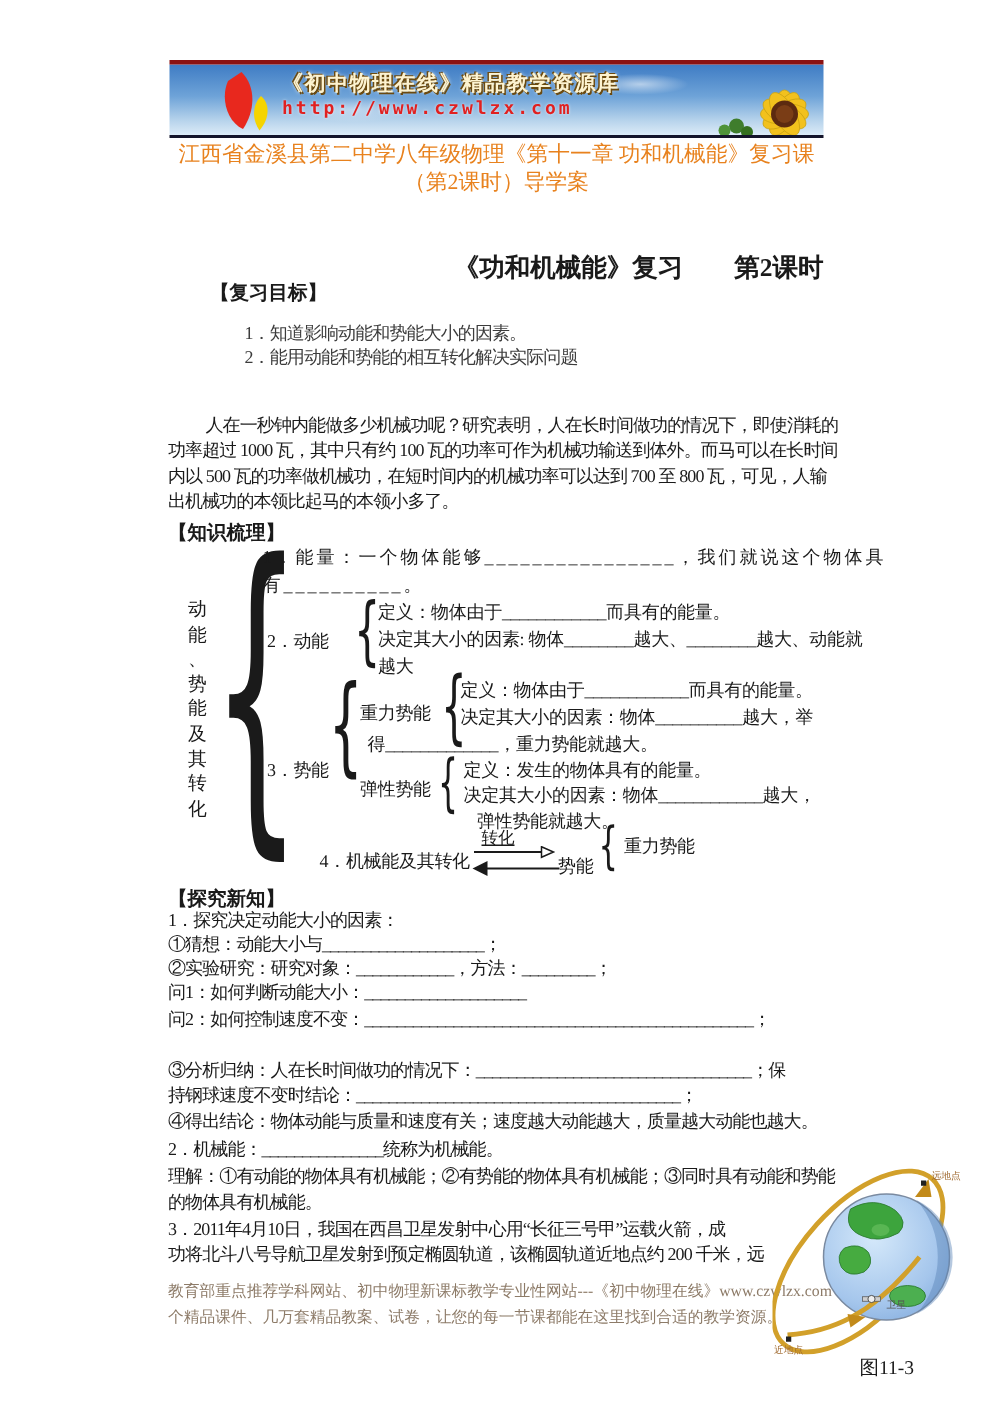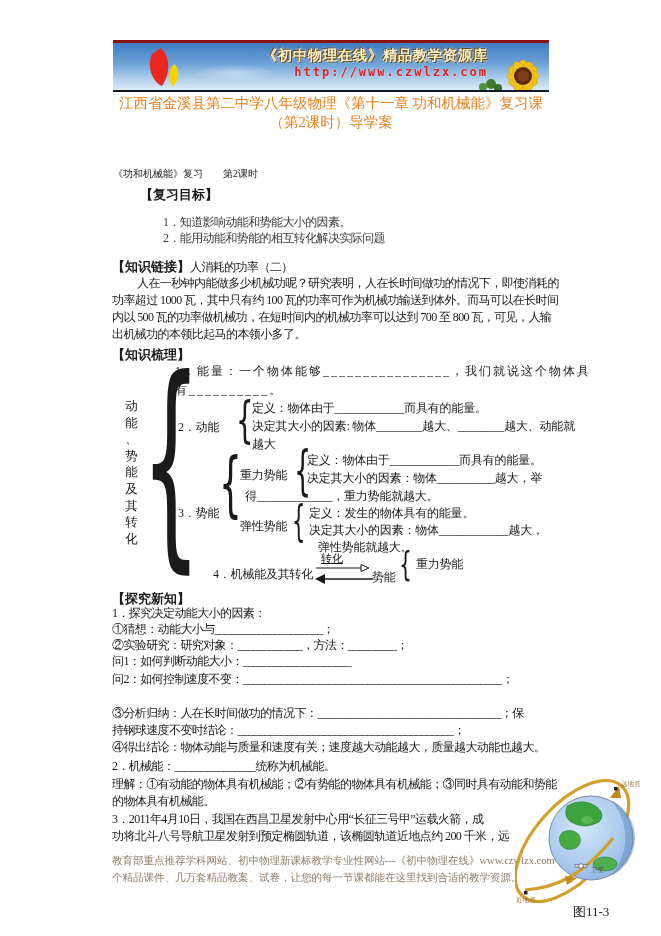--- a/index.html
+++ b/index.html
@@ -13,31 +13,31 @@
   .gray{color:#3c3c3c;}
   .brace{font-family:"DejaVu Sans",sans-serif;font-weight:400;line-height:0.9;
          transform-origin:top left;color:#1a1a1a;}
   
   .banner{position:absolute;left:113px;top:40px;width:436px;height:52px;box-sizing:border-box;
     border-top:3px solid #8b1212;border-bottom:2px solid #14142a;
     background:
       radial-gradient(46px 10px at 72% 28%, rgba(255,255,255,.55), transparent 70%),
       radial-gradient(60px 12px at 28% 64%, rgba(255,255,255,.40), transparent 70%),
       linear-gradient(180deg,#3f7cc4 0%,#6ea3d8 45%,#b8d4ec 80%,#dcebf7 100%);}
-  .banner-text{position:absolute;left:75px;top:4px;width:300px;text-align:right;}
+  .banner-text{position:absolute;left:75px;top:4px;width:300px;text-align:left;}
   .site-title{font-family:"Liberation Sans","DejaVu Sans",sans-serif;font-weight:bold;
     font-size:14px;letter-spacing:1px;color:#fdf3d0;
     text-shadow:1px 1px 0 #6b4a10,-1px -1px 0 #6b4a10,0 0 3px rgba(255,255,255,.9);}
   .site-url{font-family:"DejaVu Sans Mono","Liberation Mono",monospace;font-weight:bold;
     font-size:12px;letter-spacing:2px;color:#e02020;text-shadow:0 0 2px rgba(255,255,255,.7);}
   
   .doc-h{left:113px;width:436px;text-align:center;color:#e8821e;font-size:14.5px;
          line-height:19px;letter-spacing:0;}
   .doc-h b{font-weight:normal;}
-  .main-title{left:113px;width:436px;text-align:left;font-weight:normal;font-size:10px;}
+  .main-title{left:113px;width:436px;text-align:right;font-weight:bold;font-size:17px;}
   .ft{font-size:10.5px;color:#8d7b68;letter-spacing:0;}
   .mini{font-size:11px;}
   .cap{font-size:13px;}
   .vcol{left:124px;top:399px;width:15px;text-align:center;}
   .vchar{display:block;height:16.6px;font-size:12.5px;line-height:15px;}
 </style>
 </head>
 <body>
 
 <div class="page">
@@ -74,23 +74,20 @@
     <span>江西省金溪县第二中学八年级物理</span><b>《第十一章 功和机械能》</b><span>复习课</span>
   </div>
   <div class="abs doc-h" style="top:113px">（第2课时）导学案</div>
 
   <div class="abs main-title" style="top:167px">《功和机械能》复习　　第2课时</div>
 
   <div class="abs hdr" style="left:140px;top:186px">【复习目标】</div>
   <div class="abs ln gray" style="left:163px;top:215px">1．知道影响动能和势能大小的因素。</div>
   <div class="abs ln gray" style="left:163px;top:231px">2．能用动能和势能的相互转化解决实际问题</div>
 
-  <div class="abs" style="left:112px;top:257px">
-    <span class="hdr">【知识链接】</span><span class="ln">人消耗的功率（二）</span>
-  </div>
   <div class="abs ln" style="left:137px;top:276px">人在一秒钟内能做多少机械功呢？研究表明，人在长时间做功的情况下，即使消耗的</div>
   <div class="abs ln" style="left:112px;top:293px">功率超过 1000 瓦，其中只有约 100 瓦的功率可作为机械功输送到体外。而马可以在长时间</div>
   <div class="abs ln" style="left:112px;top:310px">内以 500 瓦的功率做机械功，在短时间内的机械功率可以达到 700 至 800 瓦，可见，人输</div>
   <div class="abs ln" style="left:112px;top:327px">出机械功的本领比起马的本领小多了。</div>
 
   <div class="abs hdr" style="left:112px;top:346px">【知识梳理】</div>
 
   <div class="abs vcol">
     <span class="vchar">动</span>
     <span class="vchar">能</span>

